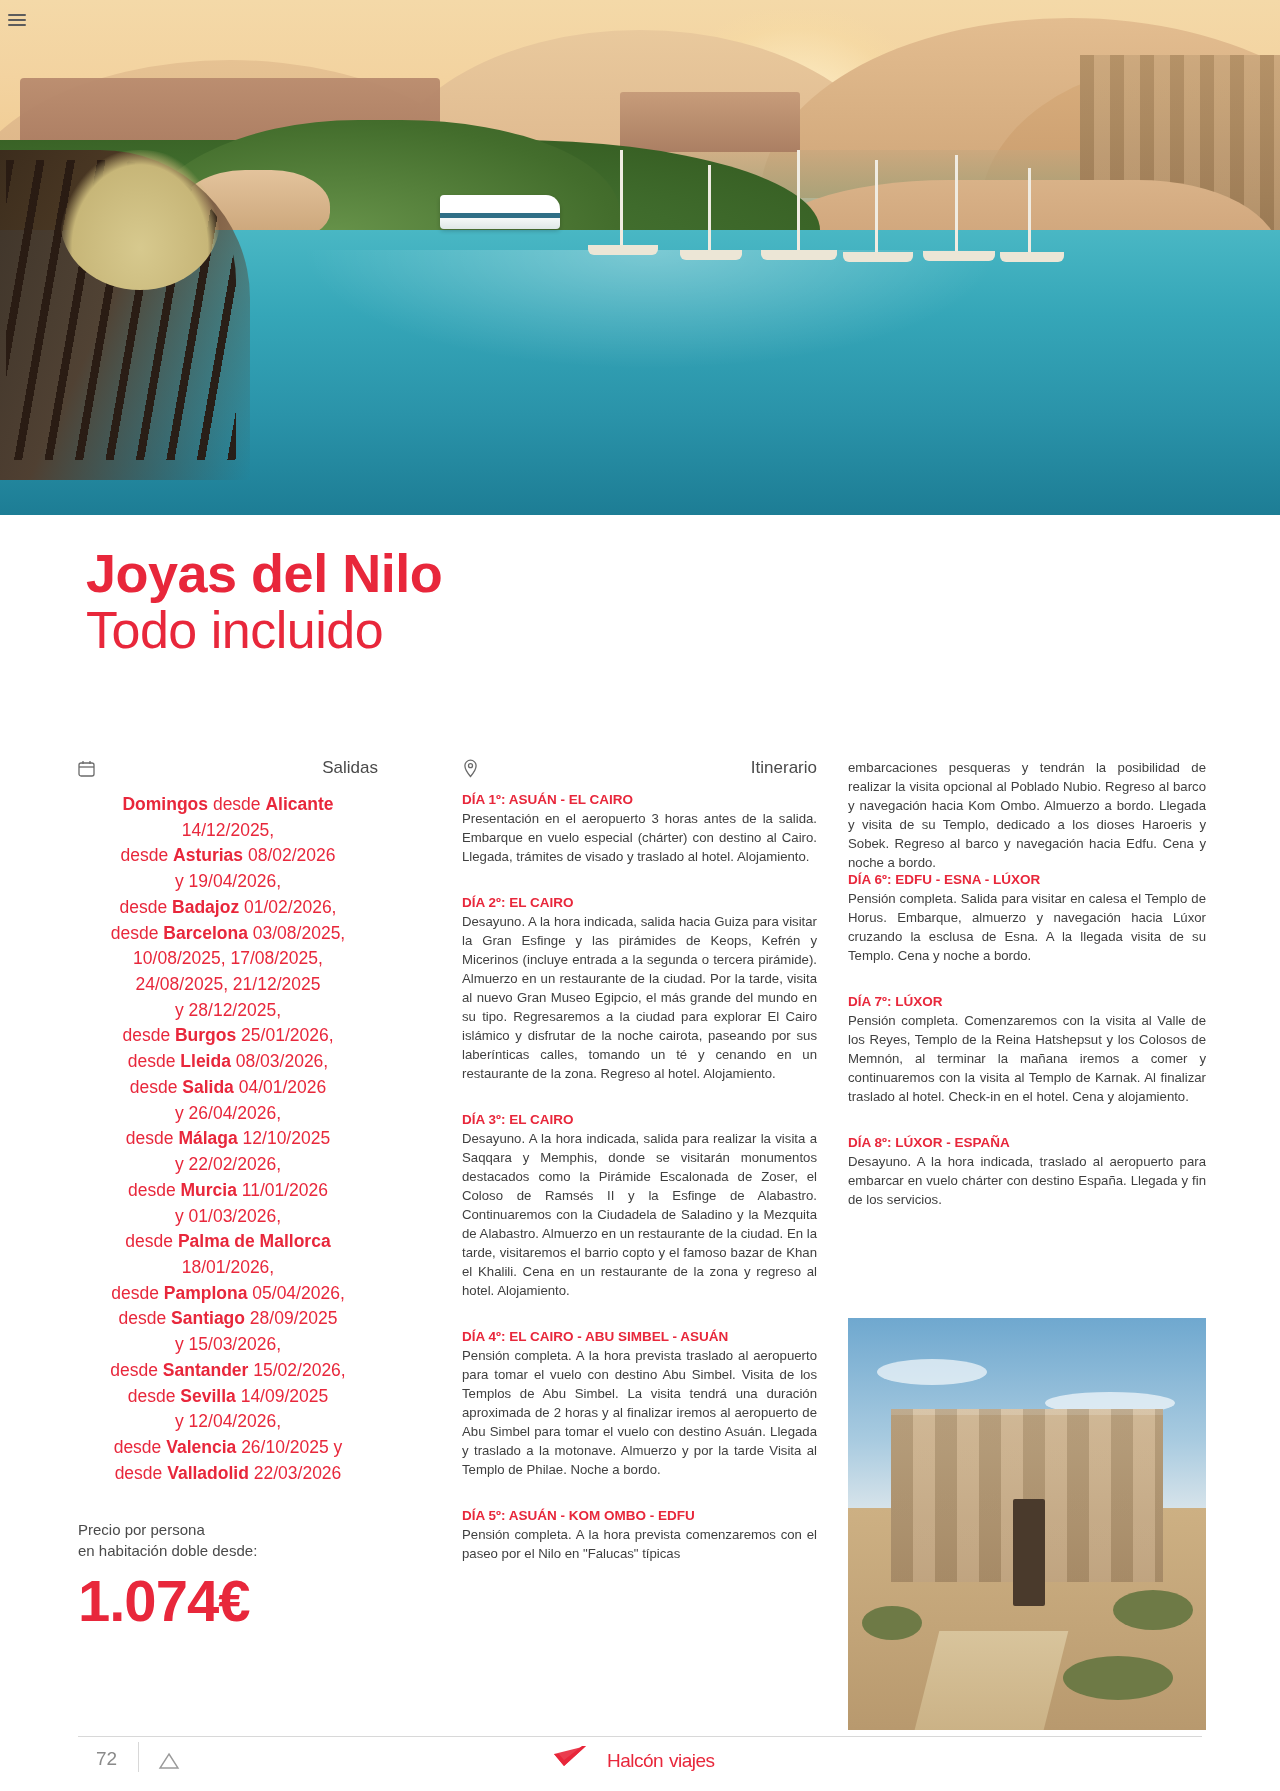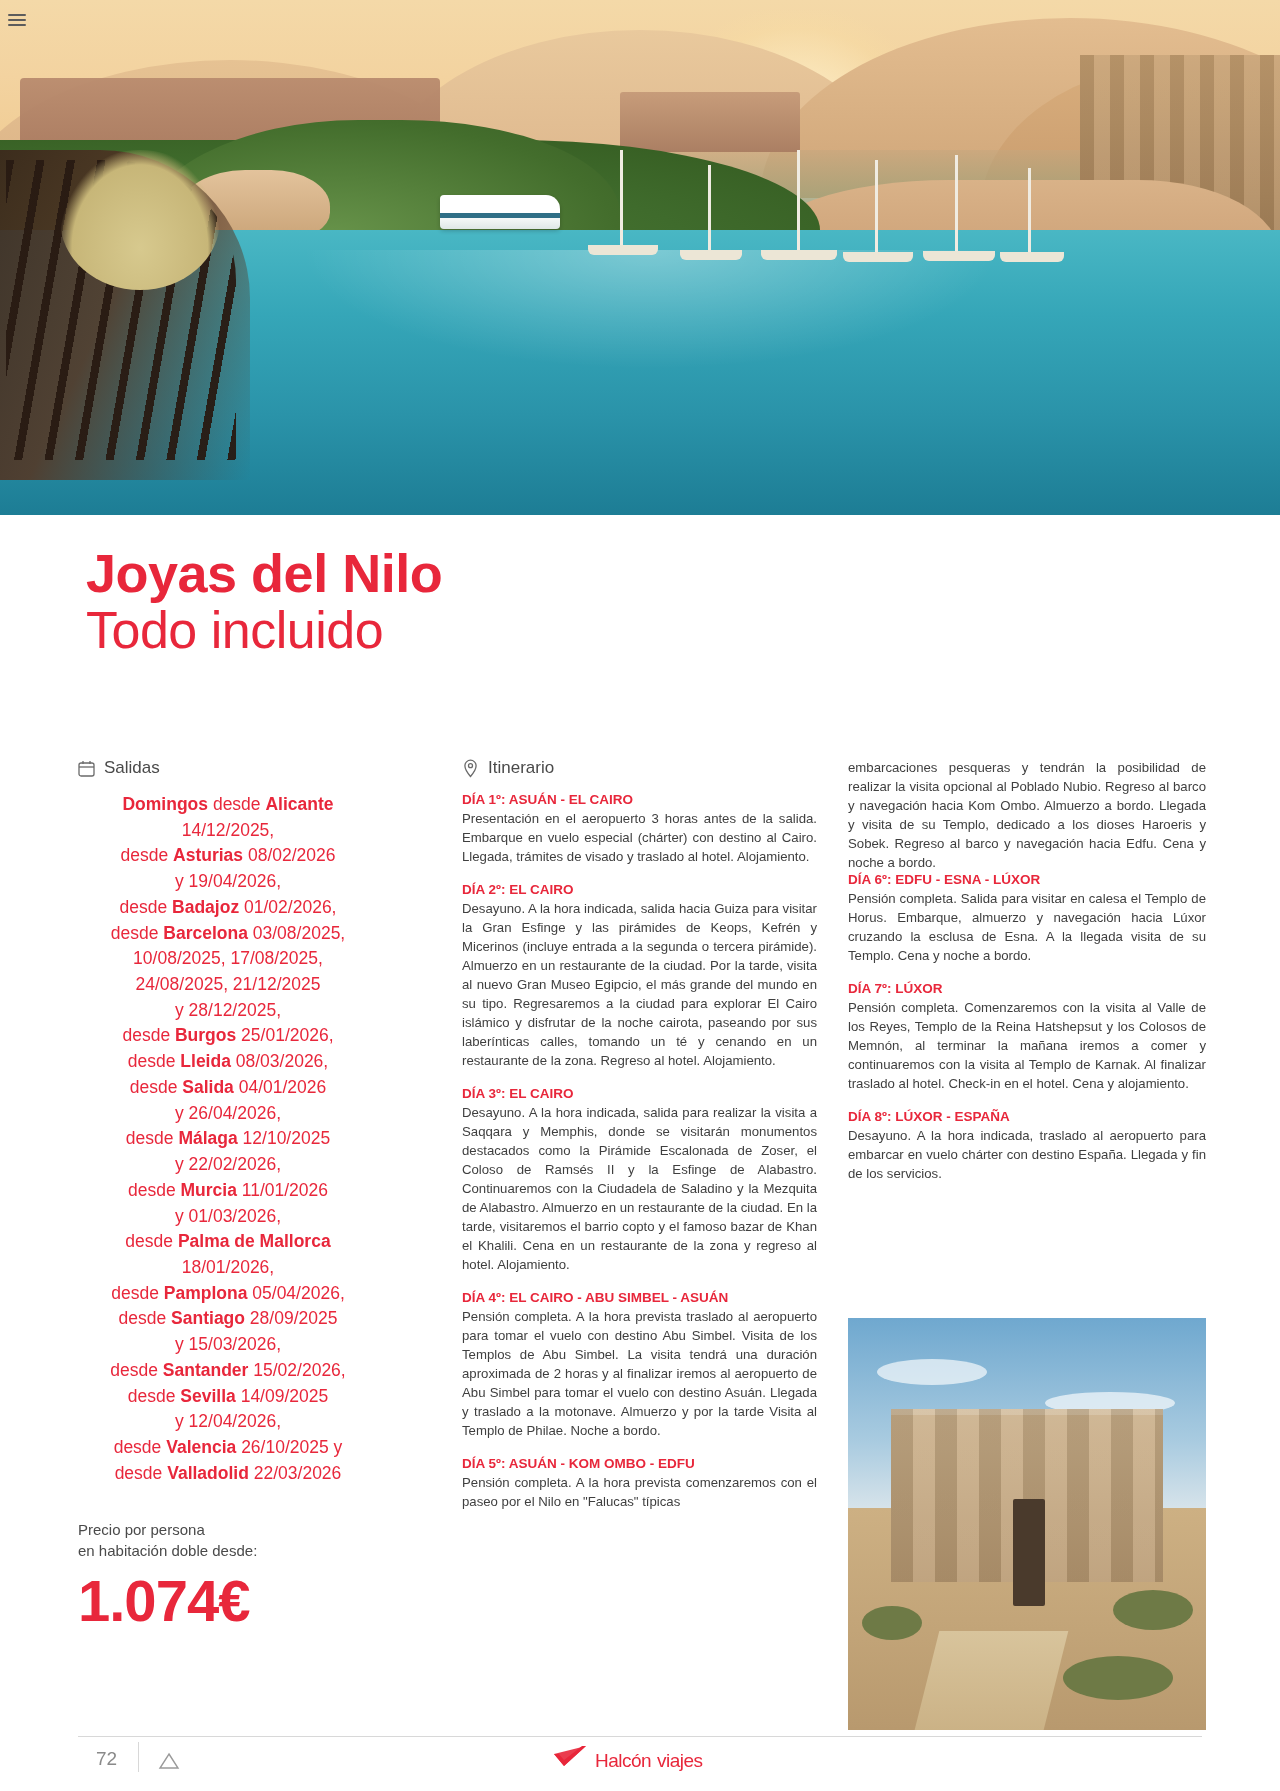--- a/index.html
+++ b/index.html
@@ -138,38 +138,38 @@
   }
 
   
   .col { position: absolute; }
   .col-left  { left: 78px;  top: 758px; width: 300px; }
   .col-mid   { left: 462px; top: 758px; width: 355px; }
   .col-right { left: 848px; top: 758px; width: 358px; }
 
   .sec-head {
     display: flex; align-items: center; gap: 9px;
-    font-size: 17px; color: #4a4a4a; margin-bottom: 14px;
+    font-size: 17px; color: #4a4a4a; margin-bottom: 14px; justify-content: space-between;
   }
   .sec-head .ico { display:flex; align-items:center; }
 
   .departures {
     font-size: 17.5px; line-height: 1.47; color: #e8273b; text-align: center;
   }
   .departures b { font-weight: bold; }
 
   .price-label {
     margin-top: 34px; font-size: 15px; color: #4a4a4a; line-height: 1.35;
   }
   .price-value {
     margin-top: 6px; font-size: 58px; font-weight: bold; color: #e8273b; letter-spacing: -1px;
   }
 
   .day-title {
-    color: #e8273b; font-size: 13.5px; font-weight: bold; margin-top: 16px; margin-bottom: 2px;
+    color: #e8273b; font-size: 13.5px; font-weight: bold; margin-top: 29px; margin-bottom: 2px;
   }
   .day-title:first-child { margin-top: 0; }
   .day-text {
     font-size: 13.2px; line-height: 1.44; color: #3f3f3f; text-align: justify;
   }
   .col-right .day-text.first { margin-top: 0; }
 
   
   .photo2 {
     position: absolute; left: 848px; top: 1318px; width: 358px; height: 412px;
@@ -200,21 +200,21 @@
   }
   .p2-bush { position:absolute; background:#6e7a46; border-radius:50%; }
 
   
   .footer-line {
     position: absolute; left: 78px; top: 1736px; width: 1124px; height: 1px; background: #d8d8d8;
   }
   .page-num { position:absolute; left: 96px; top: 1748px; font-size: 19px; color: #8a8a8a; }
   .footer-div { position:absolute; left: 138px; top: 1742px; width: 1px; height: 30px; background:#d8d8d8; }
   .footer-tri { position:absolute; left: 158px; top: 1752px; }
-  .brand { position:absolute; left: 552px; top: 1744px; display:flex; align-items:center; gap:7px; }
+  .brand { position:absolute; left: 552px; top: 1744px; display:flex; align-items:center; gap:19px; }
   .brand-check { }
   .brand-text { font-size: 23px; font-weight: bold; color:#e8273b; letter-spacing:-0.5px; }
   .brand-text span { font-weight: normal; color:#e8273b; font-size: 19px; }
 </style>
 </head>
 <body>
 
 <div class="hero">
   <div class="hero-sky"></div>
   <div class="hero-sun"></div>

